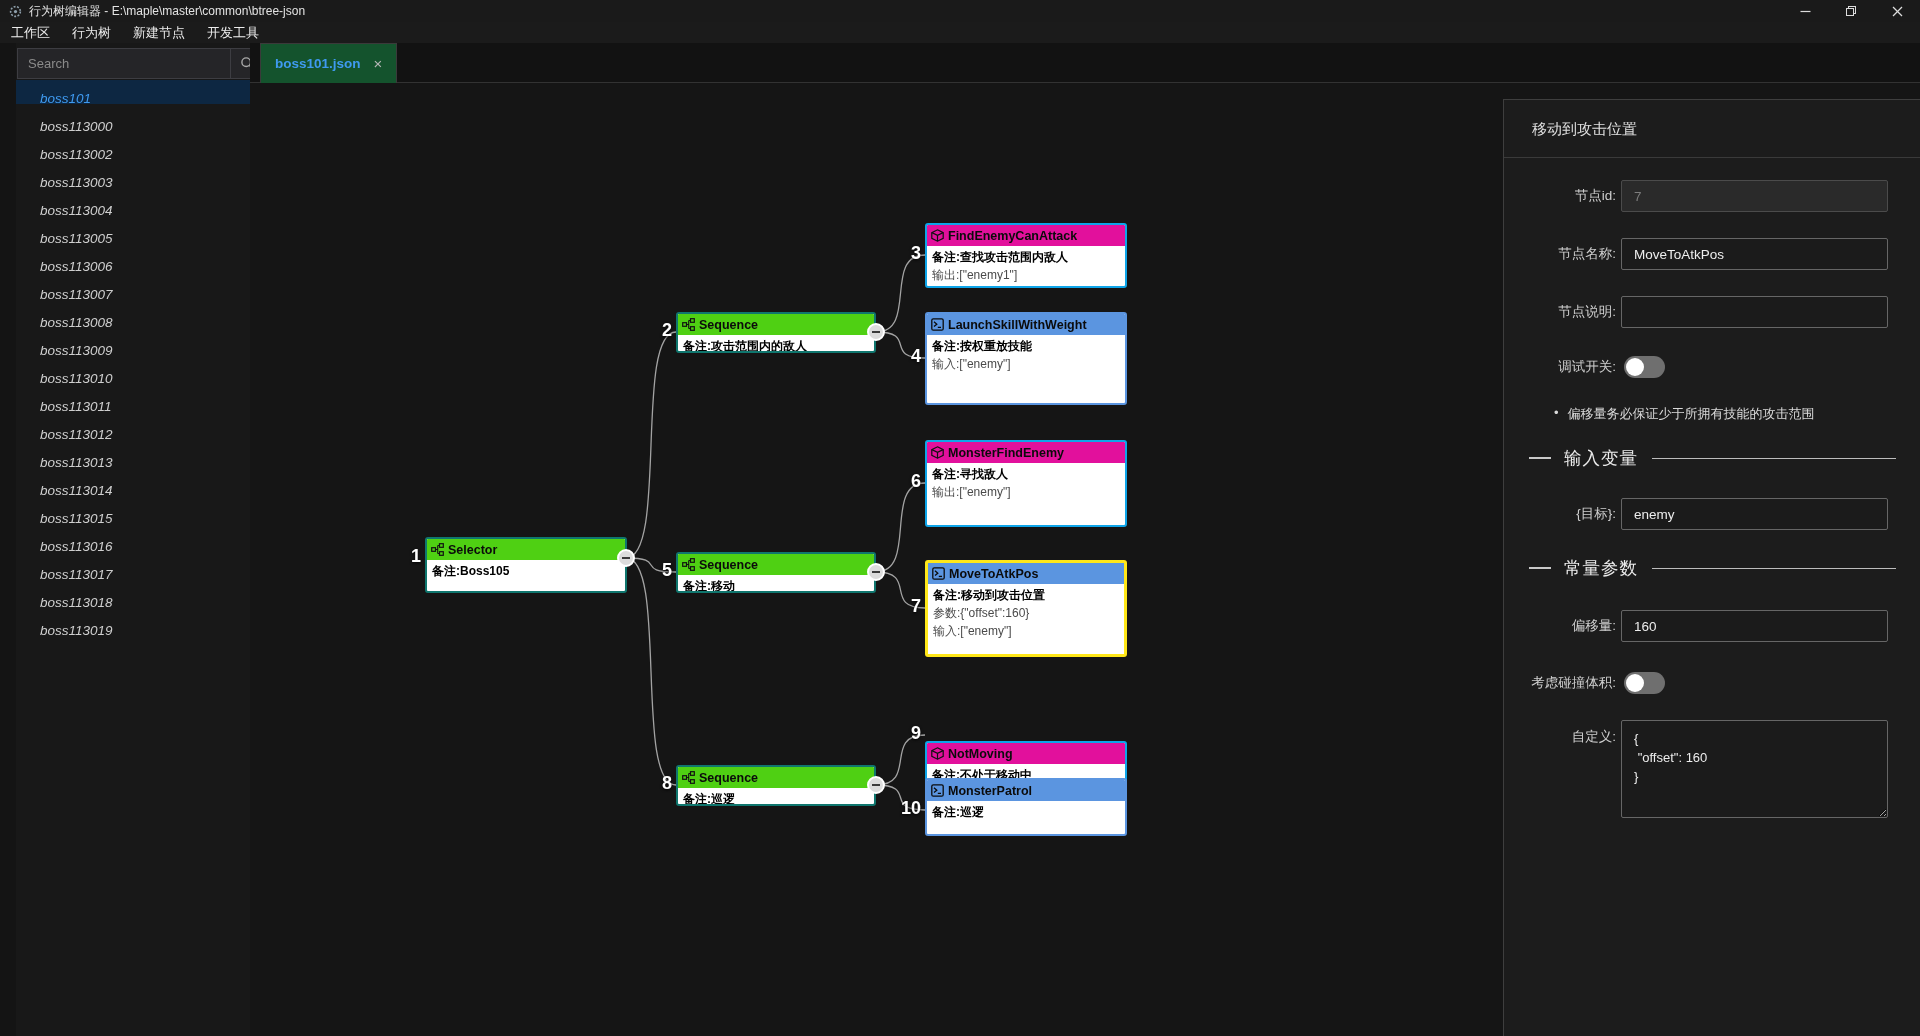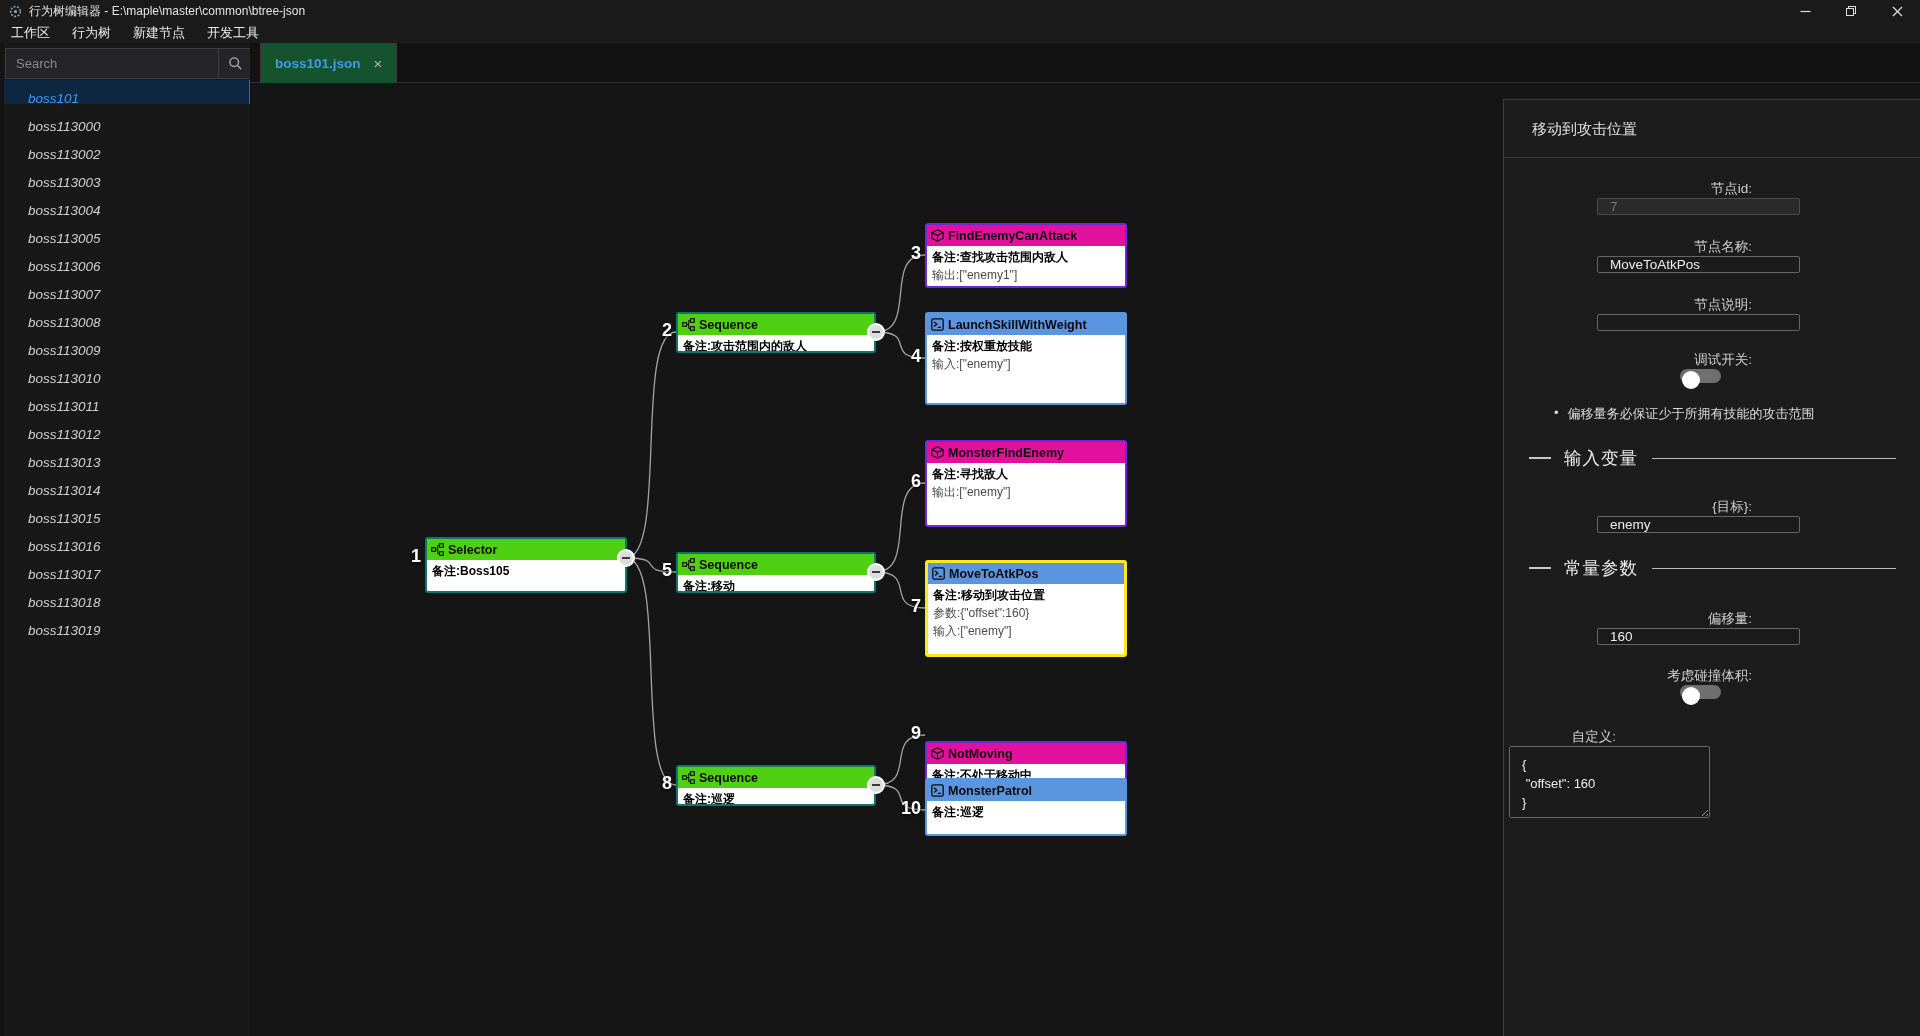--- a/index.html
+++ b/index.html
@@ -13,21 +13,21 @@
   .app-icon { margin:0 7px 0 9px; display:flex; align-items:center; }
   .win-controls { margin-left:auto; display:flex; height:100%; }
   .win-btn { width:46px; display:flex; align-items:center; justify-content:center; }
 
   
   .menubar { position:absolute; left:0; top:22px; right:0; height:21px; background:#1b1b1b;
     display:flex; align-items:center; font-size:13px; color:#ececec; z-index:10; }
   .menu-item { padding:0 11px; line-height:21px; }
 
   
-  .sidebar { position:absolute; left:4px; top:43px; bottom:0; width:250px; background:#181818; }
+  .sidebar { position:absolute; left:16px; top:43px; bottom:0; width:250px; background:#181818; }
   .search-row { display:flex; height:31px; margin:5px 1px 0 1px; background:#252528;
     border:1px solid #3d3d42; }
   .search-input { flex:1; background:transparent; border:none; outline:none; color:#c9c9c9;
     font-size:13px; padding:0 10px; font-family:inherit; }
   .search-input::placeholder { color:#8a8a8a; }
   .search-btn { width:34px; border-left:1px solid #3d3d42; display:flex; align-items:center; justify-content:center; }
   .side-list { margin-top:1px; }
   .side-item { height:24px; line-height:38px; margin-bottom:4px; padding-left:24px;
     font-size:13.5px; color:#cfcfcf; white-space:nowrap;font-style:italic; }
   .side-item.selected { background:#0d2742; color:#3f9af0; position:relative; }
@@ -47,36 +47,36 @@
   .canvas { position:absolute; left:250px; top:83px; right:0; bottom:0; background:#151515; overflow:hidden; }
   .edges { position:absolute; left:0; top:0; }
   .bnode { position:absolute; background:#fff; border-radius:3px; overflow:hidden; font-size:12px; }
   .bnode .hd { display:flex; align-items:center; gap:4px; padding:0 4px; height:21px;
     font-weight:700; color:#0b0b0b; font-size:12.5px; white-space:nowrap; }
   .nicon { display:flex; align-items:center; }
   .bnode .rows { padding:2px 5px 0; }
   .bnode .row { line-height:18px; color:#4a4a4a; white-space:nowrap; }
   .bnode .row.note { color:#000; font-weight:700; }
   .bnode.green { border:2px solid #0f766e; } .bnode.green .hd { background:#4fd013; }
-  .bnode.pink  { border:2px solid #6d28d9; } .bnode.pink  .hd { background:#e2109c; }
+  .bnode.pink  { border:2px solid #0ea5e9; } .bnode.pink  .hd { background:#e2109c; }
   .bnode.blue  { border:2px solid #5b95e0; } .bnode.blue  .hd { background:#5b95e0; }
   .bnode.sel   { border:3px solid #ffe719; }
   .port { position:absolute; width:18px; height:18px; border-radius:50%; background:#dcdcdc;
     border:2px solid #fff; z-index:2; }
   .port::after { content:''; position:absolute; left:3px; top:6px; width:8px; height:2px; background:#3a3a3a; }
   .num { position:absolute; width:34px; text-align:right; font-size:18px; font-weight:700;
     color:#fff; text-shadow:0 1px 3px rgba(0,0,0,.9); z-index:1; }
 
   
   .panel { position:absolute; left:1503px; top:99px; right:0; bottom:0; background:#1c1c1c;
     border-left:1px solid #3e3e3e; border-top:1px solid #3e3e3e; }
   .panel-title { height:58px; line-height:58px; padding-left:28px; font-size:15px;
     color:#e0e0e0; border-bottom:1px solid #3a3a3a; }
   .panel-body { position:relative; }
-  .prow { position:absolute; left:0; right:32px; height:32px; display:flex; align-items:center;flex-direction:column; }
+  .prow { position:absolute; left:0; right:32px; height:32px; display:flex; align-items:center; }
   .plabel { width:112px; text-align:right; font-size:13.5px; color:#cfcfcf; flex:none; white-space:nowrap; }
   .pinput { margin-left:5px; flex:1; height:32px; background:#1b1b1b; border:1px solid #666;
     color:#ededed; font-size:13.5px; padding:0 12px; border-radius:2px; font-family:inherit; outline:none; }
   .pinput:disabled { background:#2a2a2a; border-color:#4b4b4b; color:#7d7d7d; }
   .switch { width:41px; height:22px; border-radius:11px; background:#6f6f6f; position:relative; margin-left:8px; }
   .switch::after { content:''; position:absolute; left:2px; top:2px; width:18px; height:18px;
     border-radius:50%; background:#fff; }
   .pnote { position:absolute; left:50px; right:24px; display:flex; font-size:13px; color:#dadada; }
   .pnote .bullet { margin-right:9px; }
   .psec { position:absolute; left:0; right:24px; height:28px; display:flex; align-items:center; }

